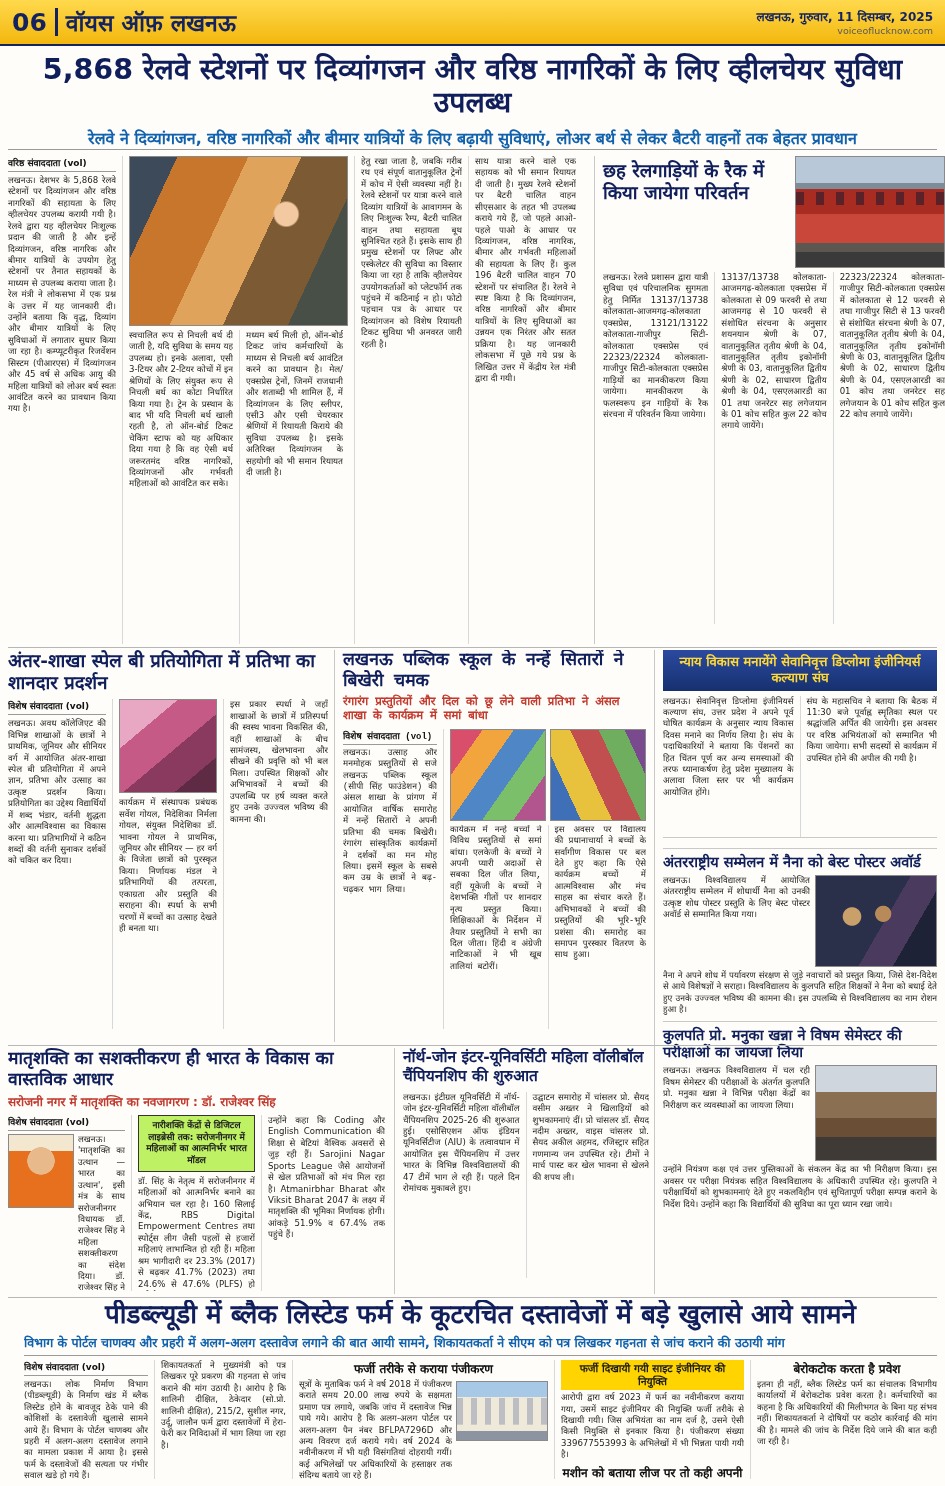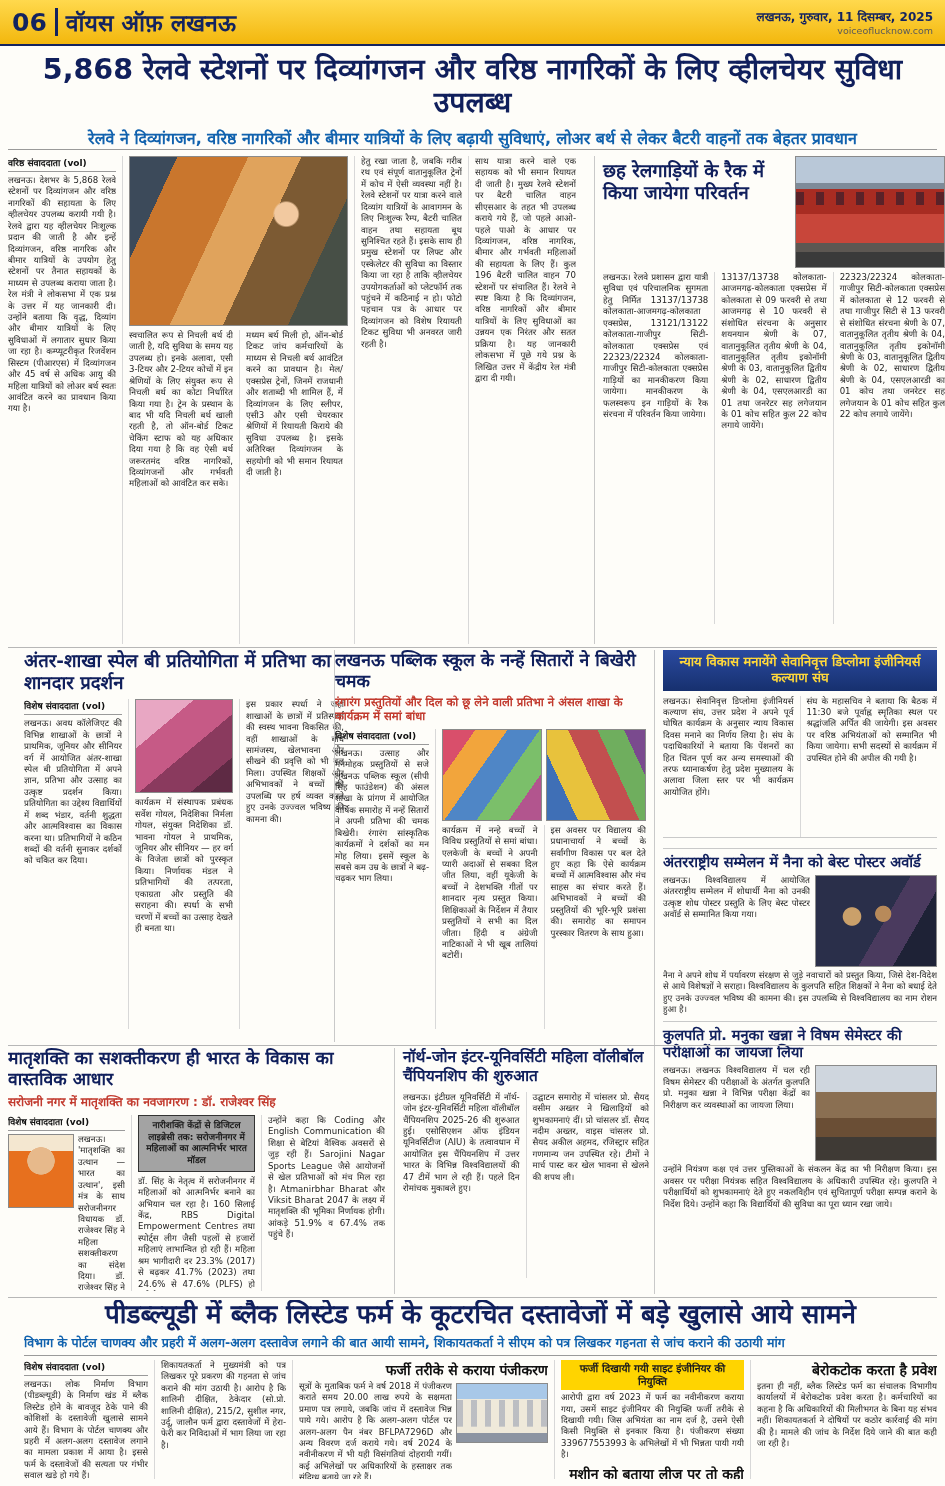--- a/index.html
+++ b/index.html
@@ -47,28 +47,28 @@
   .rack-top h2{flex:1;font-size:18.5px;line-height:1.2;padding-top:4px;}
   .ph-train{width:150px;height:112px;background-repeat:no-repeat;
     background-image:repeating-linear-gradient(90deg,rgba(25,25,45,.55) 0 8px,transparent 8px 20px),
     linear-gradient(#b9c8d8 0 24%,#7e8b99 24% 29%,#a82c22 29% 52%,#c8463a 52% 78%,#5d5752 78% 86%,#3a3a3a 86%);
     background-size:100% 12%,100% 100%;background-position:0 36%,0 0;}
   .rack-cols{display:flex;overflow:hidden;height:352px;}
   .rack-cols>*+*{border-left:1px solid #d8d8d8;padding-left:6px;margin-left:6px;}
   .rack-cols .bt{flex:1;}
 
   
-  .spellbee{position:absolute;top:650px;left:24px;width:320px;height:392px;overflow:hidden;}
+  .spellbee{position:absolute;top:650px;left:8px;width:320px;height:392px;overflow:hidden;}
   .spellbee h2{font-size:18.5px;line-height:1.2;margin-bottom:5px;}
   .sb-cols{display:flex;height:330px;overflow:hidden;}
   .sb-cols>*+*{border-left:1px solid #d8d8d8;padding-left:6px;margin-left:6px;}
   .sb-col{flex:1;overflow:hidden;}
   .ph-spell{width:100%;height:94px;margin-bottom:4px;background:linear-gradient(140deg,#e8a7c3 0 28%,#c65a86 28% 55%,#8a3a5e 55% 80%,#5e2a44 80%);}
 
-  .lps{position:absolute;top:650px;left:334px;width:312px;height:392px;border-left:1px solid #c9c9c9;overflow:hidden;}
+  .lps{position:absolute;top:650px;left:334px;width:312px;height:392px;border-left:1px solid #c9c9c9;padding-left:8px;overflow:hidden;font-family:Liberation Mono, monospace;}
   .lps h2{font-size:17.5px;line-height:1.2;}
   .lps-sub{color:#c23a2e;font-size:11.5px;font-weight:bold;margin:3px 0 5px;line-height:1.25;}
   .lps-body{display:flex;height:300px;overflow:hidden;}
   .lps-body>*+*{border-left:1px solid #d8d8d8;padding-left:6px;margin-left:6px;}
   .lps-c1{width:94px;flex:none;overflow:hidden;}
   .lps-mid{flex:1;display:flex;flex-direction:column;overflow:hidden;}
   .lps-photos{display:flex;gap:4px;margin-bottom:4px;}
   .ph-kids1,.ph-kids2{flex:1;height:92px;}
   .ph-kids1{background:linear-gradient(125deg,#d94f6b 0 20%,#f2a53c 20% 40%,#4f86c6 40% 60%,#7bbf6a 60% 80%,#b2558e 80%);}
   .ph-kids2{background:linear-gradient(65deg,#3f6fb6 0 22%,#e8c23c 22% 45%,#c24f4f 45% 66%,#6fae5e 66% 85%,#7a4a8e 85%);}
@@ -97,41 +97,41 @@
   
   .matru{position:absolute;top:1048px;left:8px;width:377px;height:246px;overflow:hidden;}
   .matru h2{font-size:17.5px;line-height:1.2;}
   .matru-sub{color:#c23a2e;font-size:12px;font-weight:bold;margin:3px 0 5px;}
   .matru-cols{display:flex;height:176px;overflow:hidden;}
   .matru-cols>*+*{border-left:1px solid #d8d8d8;padding-left:6px;margin-left:6px;}
   .matru-col{flex:1;overflow:hidden;}
   .ph-portrait{width:66px;height:74px;float:left;margin:0 4px 2px 0;background:
     radial-gradient(circle at 50% 36%, #e7b98b 0 24%, transparent 25%),
     linear-gradient(#f4e7d0 0 22%, #e7701e 22%);}
-  .matru-box{border:1.5px solid #333;background:#a3a3a3;padding:4px;font-weight:bold;font-size:9px;
+  .matru-box{border:1.5px solid #333;background:#bef264;padding:4px;font-weight:bold;font-size:9px;
     text-align:center;line-height:1.3;margin-bottom:4px;}
 
   .volley{position:absolute;top:1048px;left:394px;width:255px;height:246px;border-left:1px solid #c9c9c9;padding-left:8px;overflow:hidden;}
   .volley h2{font-size:15.5px;line-height:1.25;margin-bottom:5px;}
   .volley-cols{display:flex;height:186px;overflow:hidden;}
   .volley-cols>*+*{border-left:1px solid #d8d8d8;padding-left:6px;margin-left:6px;}
   .volley-cols .bt{flex:1;}
 
   
   .pwd{position:absolute;top:1300px;left:24px;right:8px;height:182px;overflow:hidden;}
   .pwd h1{font-size:26px;text-align:center;line-height:1.15;}
   .pwd-sub{font-size:12.5px;font-weight:bold;color:#1162ae;text-align:left;margin:4px 0 4px;}
   .pwd-body{display:flex;border-top:1px solid #9a9a9a;padding-top:4px;height:124px;overflow:hidden;}
   .pwd-body>*+*{border-left:1px solid #d8d8d8;padding-left:6px;margin-left:6px;}
   .pwd-ca{width:124px;flex:none;overflow:hidden;}
   .pwd-cb{width:132px;flex:none;overflow:hidden;}
   .pwd-box{width:256px;flex:none;overflow:hidden;}
   .pwd-cd{width:190px;flex:none;overflow:hidden;}
   .pwd-ce{flex:1;overflow:hidden;}
-  .mini-head{font-weight:bold;font-size:14px;text-align:right;margin-bottom:2px;color:#101010;}
+  .mini-head{font-weight:bold;font-size:12px;text-align:center;margin-bottom:2px;color:#101010;}
   .yellow-head{background:#ffd400;font-weight:bold;font-size:10.5px;text-align:center;padding:2px 3px;margin-bottom:2px;line-height:1.25;}
   .ph-building{width:92px;height:60px;float:right;margin:2px 0 2px 4px;background-repeat:no-repeat;
     background-image:repeating-linear-gradient(90deg,rgba(70,90,140,.3) 0 6px,transparent 6px 14px),
     linear-gradient(#a8c8e8 0 26%,#efe9da 26% 84%,#8c94a2 84%);
     background-size:100% 46%,100% 100%;background-position:0 52%,0 0;}
 </style>
 </head>
 <body>
 
 <div class="page">

